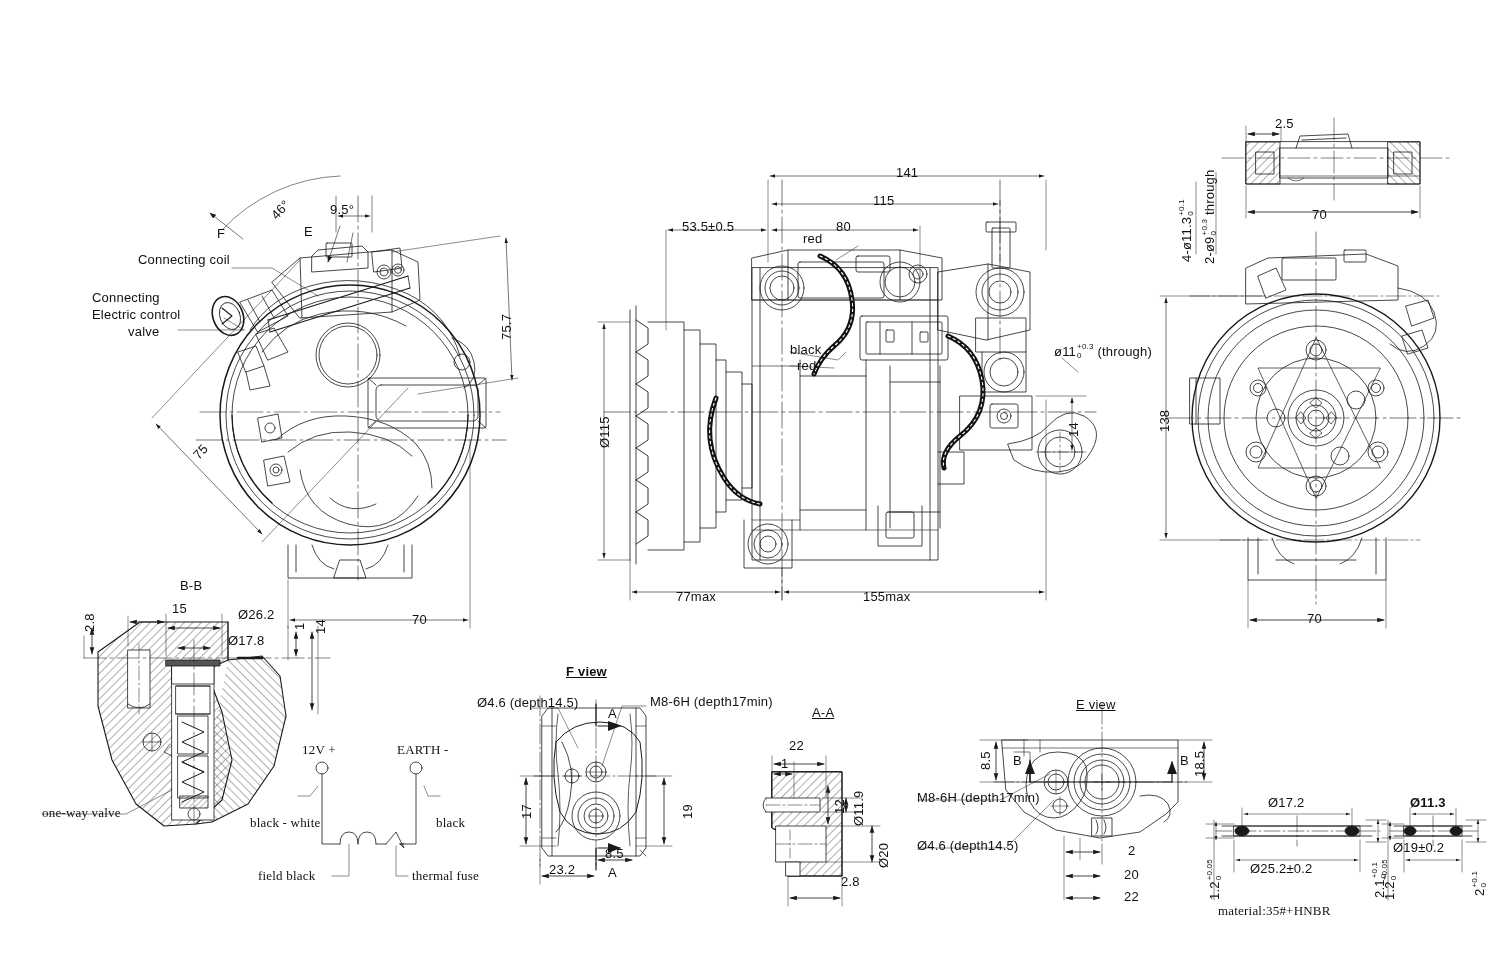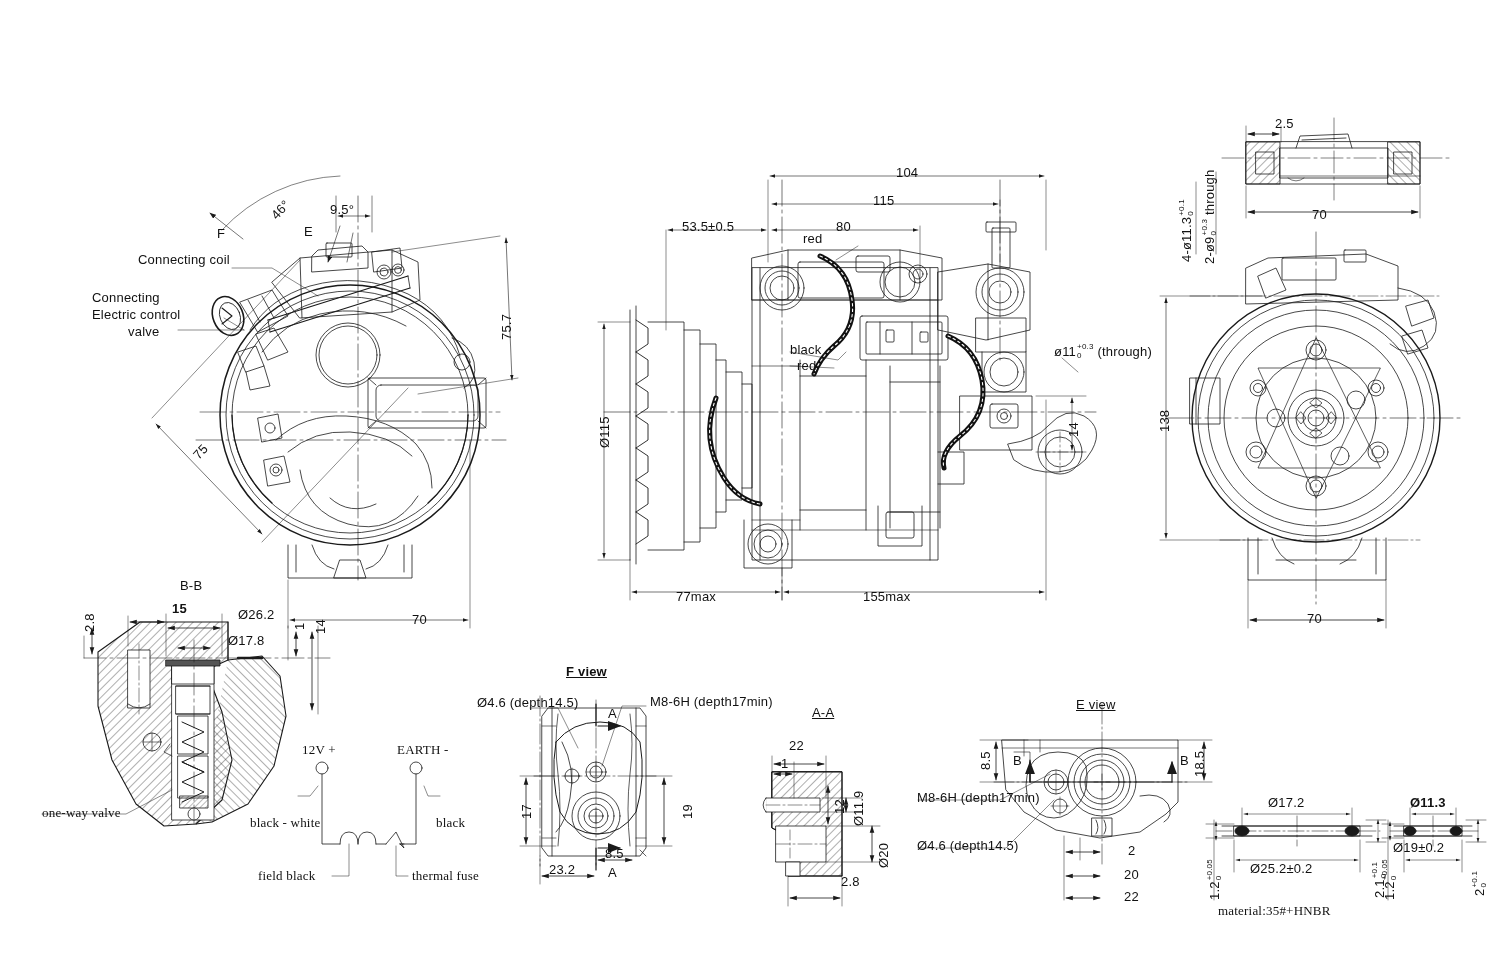--- a/index.html
+++ b/index.html
@@ -633,21 +633,21 @@
 <div class="lbl" style="left:92px;top:307px;">Electric  control</div>
 <div class="lbl" style="left:92px;top:324px;margin-left:36px;">valve</div>
 <div class="lbl" style="left:217px;top:226px;">F</div>
 <div class="lbl" style="left:304px;top:224px;">E</div>
 <div class="lbl rot43" style="left:268px;top:212px;">46°</div>
 <div class="lbl" style="left:330px;top:202px;">9.5°</div>
 <div class="lbl rot90" style="left:499px;top:340px;">75.7</div>
 <div class="lbl rot43" style="left:190px;top:452px;">75</div>
 <div class="lbl" style="left:412px;top:612px;">70</div>
 
-<div class="lbl" style="left:896px;top:165px;">104</div>
+<div class="lbl" style="left:896px;top:165px;">141</div>
 <div class="lbl" style="left:873px;top:193px;">115</div>
 <div class="lbl" style="left:836px;top:219px;">80</div>
 <div class="lbl" style="left:682px;top:219px;">53.5±0.5</div>
 <div class="lbl rot90" style="left:597px;top:448px;">Ø115</div>
 <div class="lbl rot90" style="left:1066px;top:437px;">14</div>
 <div class="lbl" style="left:676px;top:589px;">77max</div>
 <div class="lbl" style="left:863px;top:589px;">155max</div>
 <div class="lbl" style="left:803px;top:231px;">red</div>
 <div class="lbl" style="left:790px;top:342px;">black</div>
 <div class="lbl" style="left:797px;top:358px;">red</div>
@@ -661,21 +661,21 @@
   <span>4-ø11.3</span><span class="tol"><span>+0.1</span><span>0</span></span>
 </div>
 <div class="lbl rot90" style="left:1202px;top:264px;">
   <span>2-ø9</span><span class="tol"><span>+0.3</span><span>0</span></span> <span>through</span>
 </div>
 
 <div class="lbl" style="left:1275px;top:116px;">2.5</div>
 <div class="lbl" style="left:1312px;top:207px;">70</div>
 
 <div class="lbl" style="left:180px;top:578px;">B-B</div>
-<div class="lbl" style="left:172px;top:601px;font-weight:bold;">15</div>
+<div class="lbl" style="left:172px;top:601px;">15</div>
 <div class="lbl" style="left:238px;top:607px;">Ø26.2</div>
 <div class="lbl" style="left:228px;top:633px;">Ø17.8</div>
 <div class="lbl rot90" style="left:82px;top:632px;">2.8</div>
 <div class="lbl rot90" style="left:292px;top:630px;">1</div>
 <div class="lbl rot90" style="left:313px;top:634px;">14</div>
 <div class="lbl mono" style="left:42px;top:805px;">one-way valve</div>
 
 <div class="lbl mono" style="left:302px;top:742px;">12V +</div>
 <div class="lbl mono" style="left:397px;top:742px;">EARTH -</div>
 <div class="lbl mono" style="left:250px;top:815px;">black - white</div>

